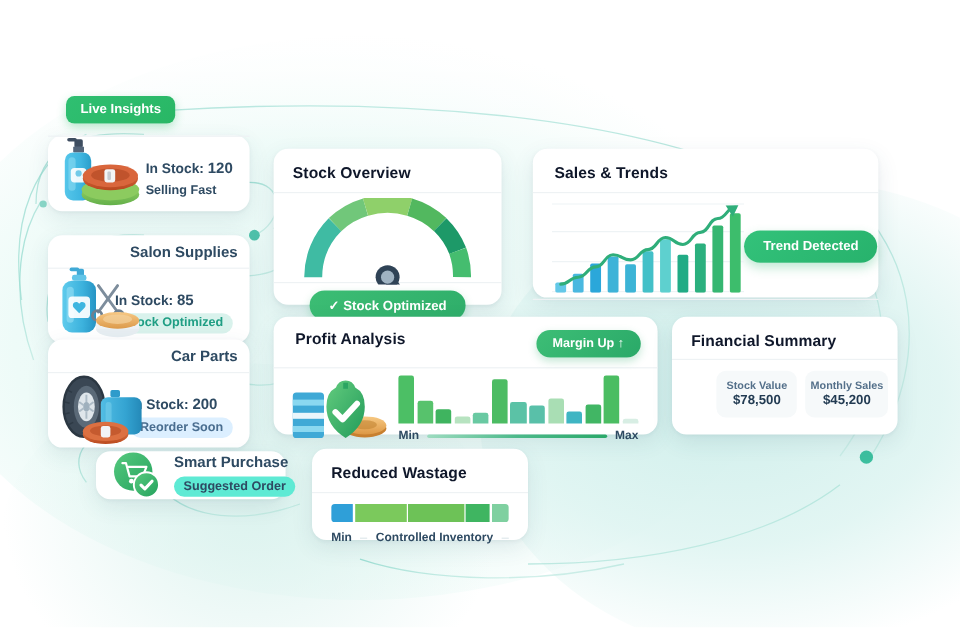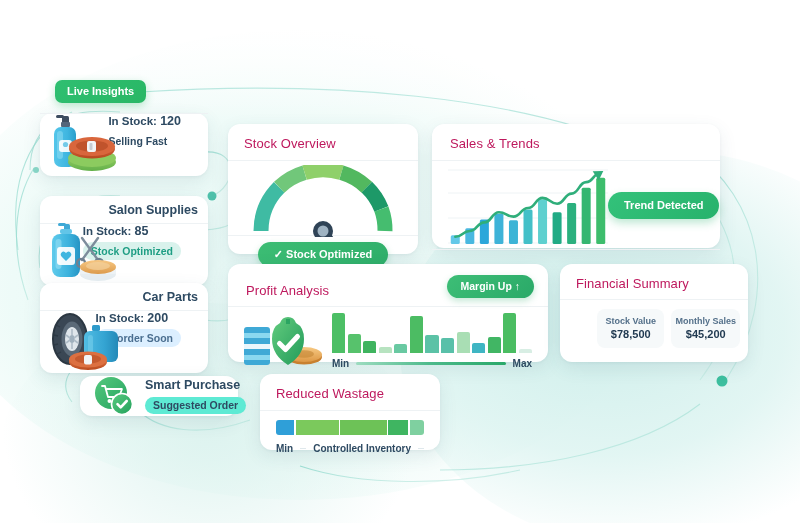--- a/index.html
+++ b/index.html
@@ -55,22 +55,22 @@
   .bg-svg { position: absolute; inset: 0; }
 
   
   .card {
     position: absolute;
     background: #ffffff;
     border-radius: 12px;
     box-shadow: 0 6px 18px rgba(45,90,110,.10), 0 1px 3px rgba(45,90,110,.06);
   }
   .card-title {
-    color: #be185d;
-    font-weight: normal;
+    color: #0f172a;
+    font-weight: bold;
     letter-spacing: .1px;
   }
   .divider {
     height: 1px;
     background: #eef2f4;
     width: 100%;
   }
 
   
   .pill-live {
@@ -93,22 +93,23 @@
     justify-content: flex-end;
   }
   .prod-head .ptitle {
     font-size: 12.5px;
     font-weight: bold;
     color: #2e4a62;
   }
   .prod-body {
     position: relative;
     display: flex;
+    align-items: flex-end;
     height: 62px;
-    padding: 0 27px 8px 0;
+    padding: 0 14px 8px 0;
   }
   .prod-art {
     position: absolute;
     left: 6px; bottom: 2px;
     width: 78px; height: 62px;
   }
   .prod-stats {
     margin-left: auto;
     text-align: left;
     display: flex;
@@ -172,21 +173,21 @@
     margin-left: auto;
     background: linear-gradient(135deg, #33c27a 0%, #27b26c 100%);
     color: #fff; font-size: 11px; font-weight: bold;
     padding: 7px 16px 8px; border-radius: 15px; border: none;
     box-shadow: 0 4px 9px rgba(39,178,108,.30);
     cursor: pointer; white-space: nowrap;
   }
 
   
   .pa-head {
-    display: flex; align-items: flex-end;
+    display: flex; align-items: flex-start;
     padding: 11px 14px 8px 18px;
   }
   .pa-title { font-size: 13px; }
   .btn-margin {
     margin-left: auto;
     background: linear-gradient(135deg, #3dbe76 0%, #2aa968 100%);
     color: #fff; font-size: 10.5px; font-weight: bold;
     padding: 5px 14px 6px; border-radius: 12px; border: none;
     box-shadow: 0 3px 7px rgba(42,169,104,.28);
     cursor: pointer; white-space: nowrap;
@@ -487,21 +488,21 @@
         <circle cx="75" cy="66" r="10" fill="#2f4356"></circle>
         <circle cx="75" cy="66" r="5.5" fill="#9fb3c2"></circle>
       </svg>
     </div>
     <div class="divider"></div>
     <div class="so-foot">
       <button class="btn-green">✓ Stock Optimized</button>
     </div>
   </div>
 
-  <div class="card" style="left:432px; top:124px; width:288px; height:124px;">
+  <div class="card" style="left:444px; top:124px; width:288px; height:124px;">
     <div class="card-title st-title">Sales &amp; Trends</div>
     <div class="divider"></div>
     <div class="st-body">
       <div class="st-chart">
         <svg id="stChart" width="160" height="78" viewBox="0 0 160 78">
           <g id="stGrid" stroke="#eef3f5" stroke-width="1">
             <line x1="0" y1="77" x2="160" y2="77"></line>
             <line x1="0" y1="52" x2="160" y2="52"></line>
             <line x1="0" y1="27" x2="160" y2="27"></line>
             <line x1="0" y1="4" x2="160" y2="4"></line>

